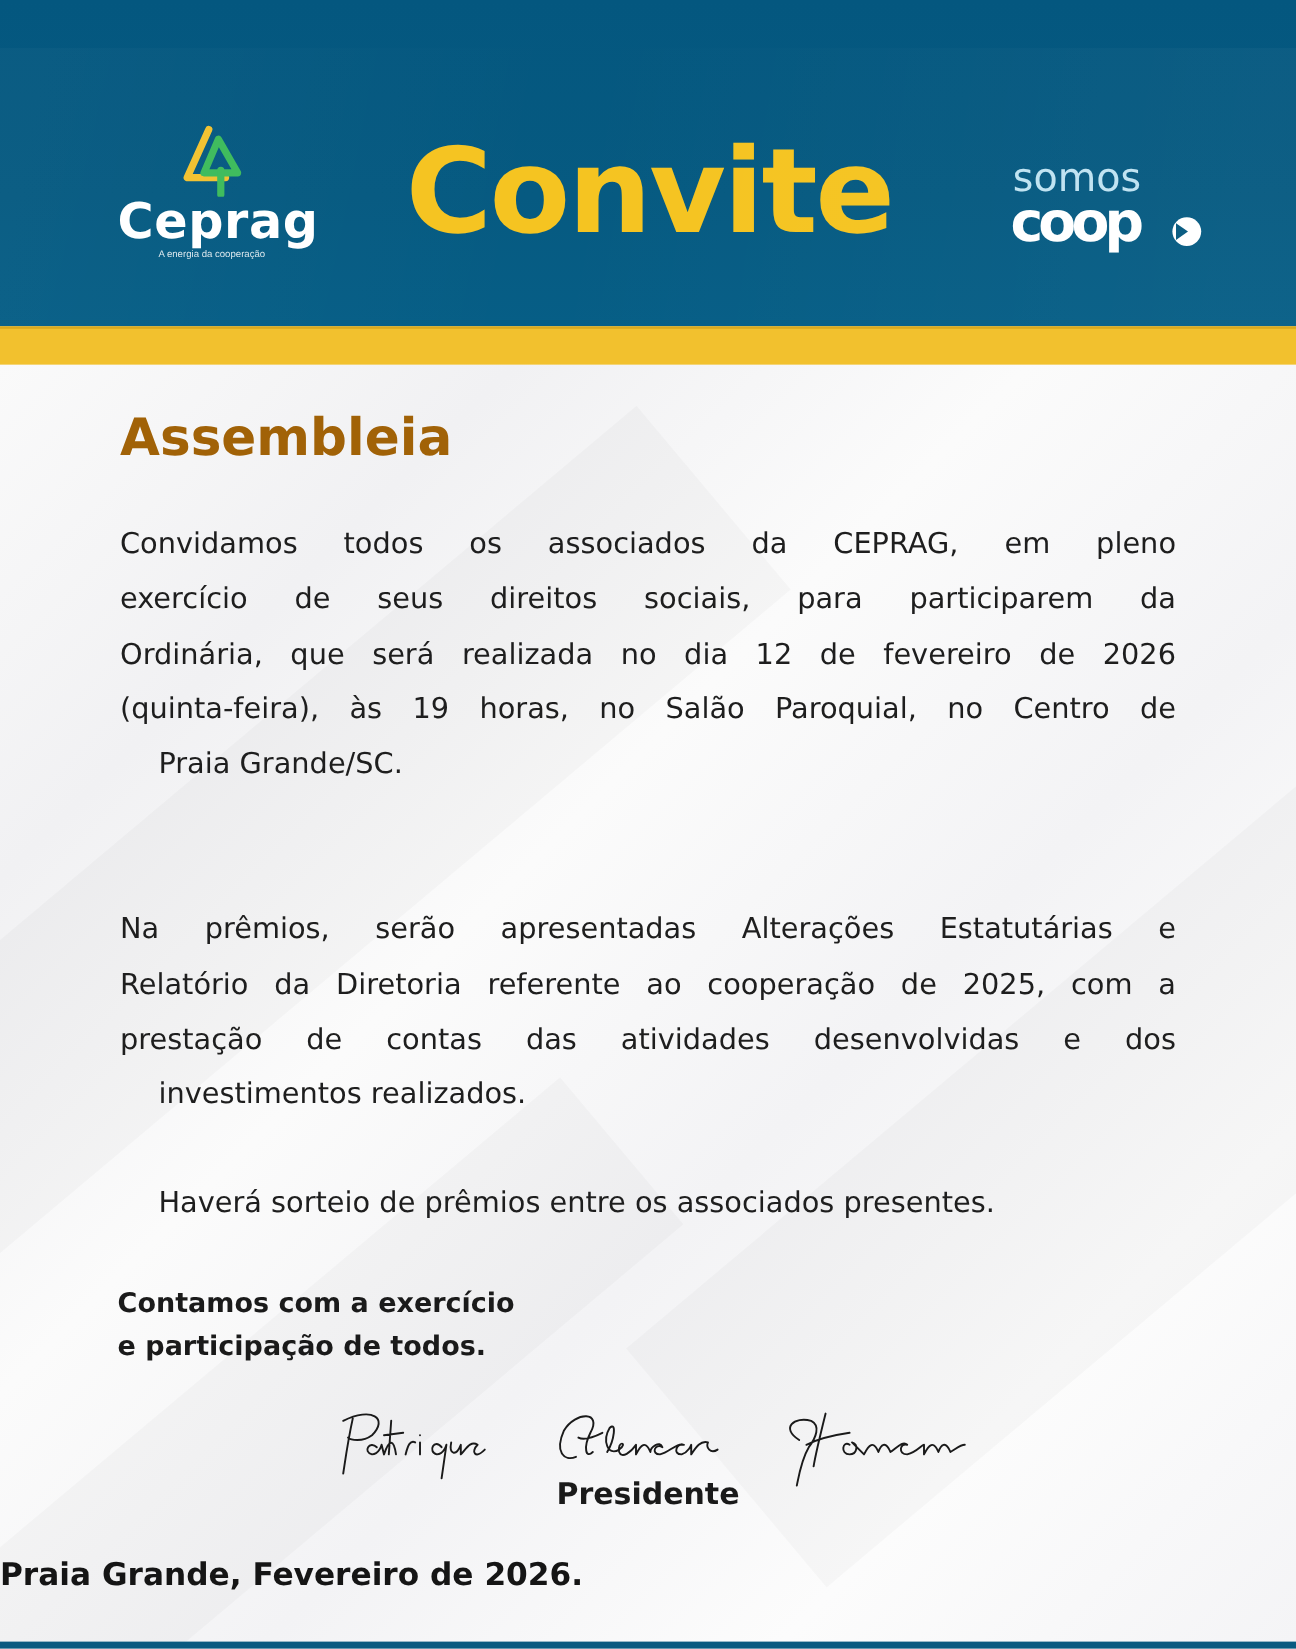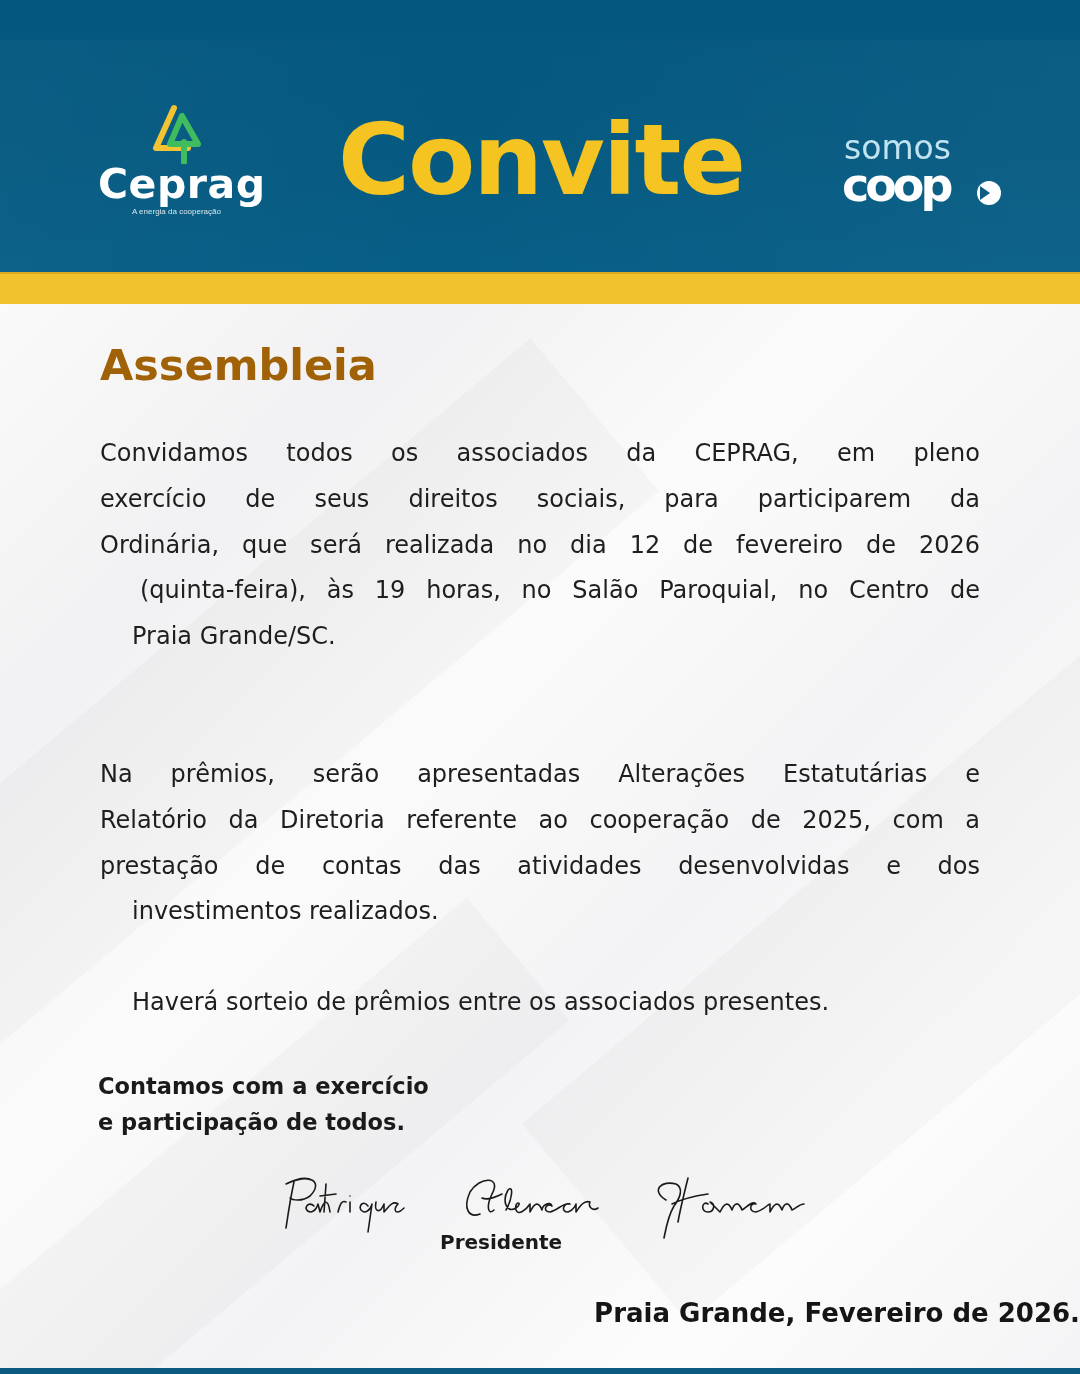--- a/index.html
+++ b/index.html
@@ -80,25 +80,25 @@
   .para .last { text-align: left; margin-left: 32px; }
   .p1 { top: 431px; }
   .p2 { top: 752px; }
   .p3 { top: 980px; }
   .closing {
     position: absolute; left: 98px; top: 1068px;
     font-family: "DejaVu Sans", sans-serif; font-weight: bold; font-size: 22.5px; line-height: 36px; color: #1a1a1a;
   }
   .signature { position: absolute; left: 280px; top: 1170px; width: 530px; height: 75px; }
   .role {
-    position: absolute; left: 440px; top: 1230px; width: 200px; 
-    font-family: "DejaVu Sans", sans-serif; font-weight: bold; font-size: 20px; color: #1a1a1a;
+    position: absolute; left: 440px; top: 1230px; width: 200px; text-align: center;
+    font-family: "DejaVu Sans", sans-serif; font-weight: bold; font-size: 25px; color: #1a1a1a;
   }
   .place-date {
-    position: absolute; left: 0; top: 1298px; width: 1080px; text-align: right;
+    position: absolute; left: 0; top: 1298px; width: 1080px; text-align: left;
     font-family: "DejaVu Sans", sans-serif; font-weight: bold; font-size: 26px; color: #151515;
   }
 </style>
 </head>
 <body>
 
 <div class="header">
   <div class="ceprag">
     <svg class="mark" viewBox="0 0 60 60">
       <path d="M26 4 L8 44 L40 44" fill="none" stroke="#f2c230" stroke-width="6" stroke-linejoin="round" stroke-linecap="round"></path>
@@ -128,21 +128,21 @@
   <div class="shade" style="left:500px; top:500px; width:900px; height:260px;"></div>
   <div class="shade" style="left:-100px; top:800px; width:700px; height:160px;"></div>
 </div>
 
 <div class="heading">Assembleia</div>
 
 <div class="para p1">
   <div style="text-align-last: justify;">Convidamos todos os associados da CEPRAG, em pleno</div>
   <div style="text-align-last: justify;">exercício de seus direitos sociais, para participarem da</div>
   <div style="text-align-last: justify;">Ordinária, que será realizada no dia 12 de fevereiro de 2026</div>
-  <div style="text-align-last: justify; margin-left: 40px;">(quinta-feira), às 19 horas, no Salão Paroquial, no Centro de</div>
+  <div style="text-align-last: justify;">(quinta-feira), às 19 horas, no Salão Paroquial, no Centro de</div>
   <div class="last">Praia Grande/SC.</div>
 </div>
 
 <div class="para p2">
   <div style="text-align-last: justify;">Na prêmios, serão apresentadas Alterações Estatutárias e</div>
   <div style="text-align-last: justify;">Relatório da Diretoria referente ao cooperação de 2025, com a</div>
   <div style="text-align-last: justify;">prestação de contas das atividades desenvolvidas e dos</div>
   <div class="last">investimentos realizados.</div>
 </div>
 

